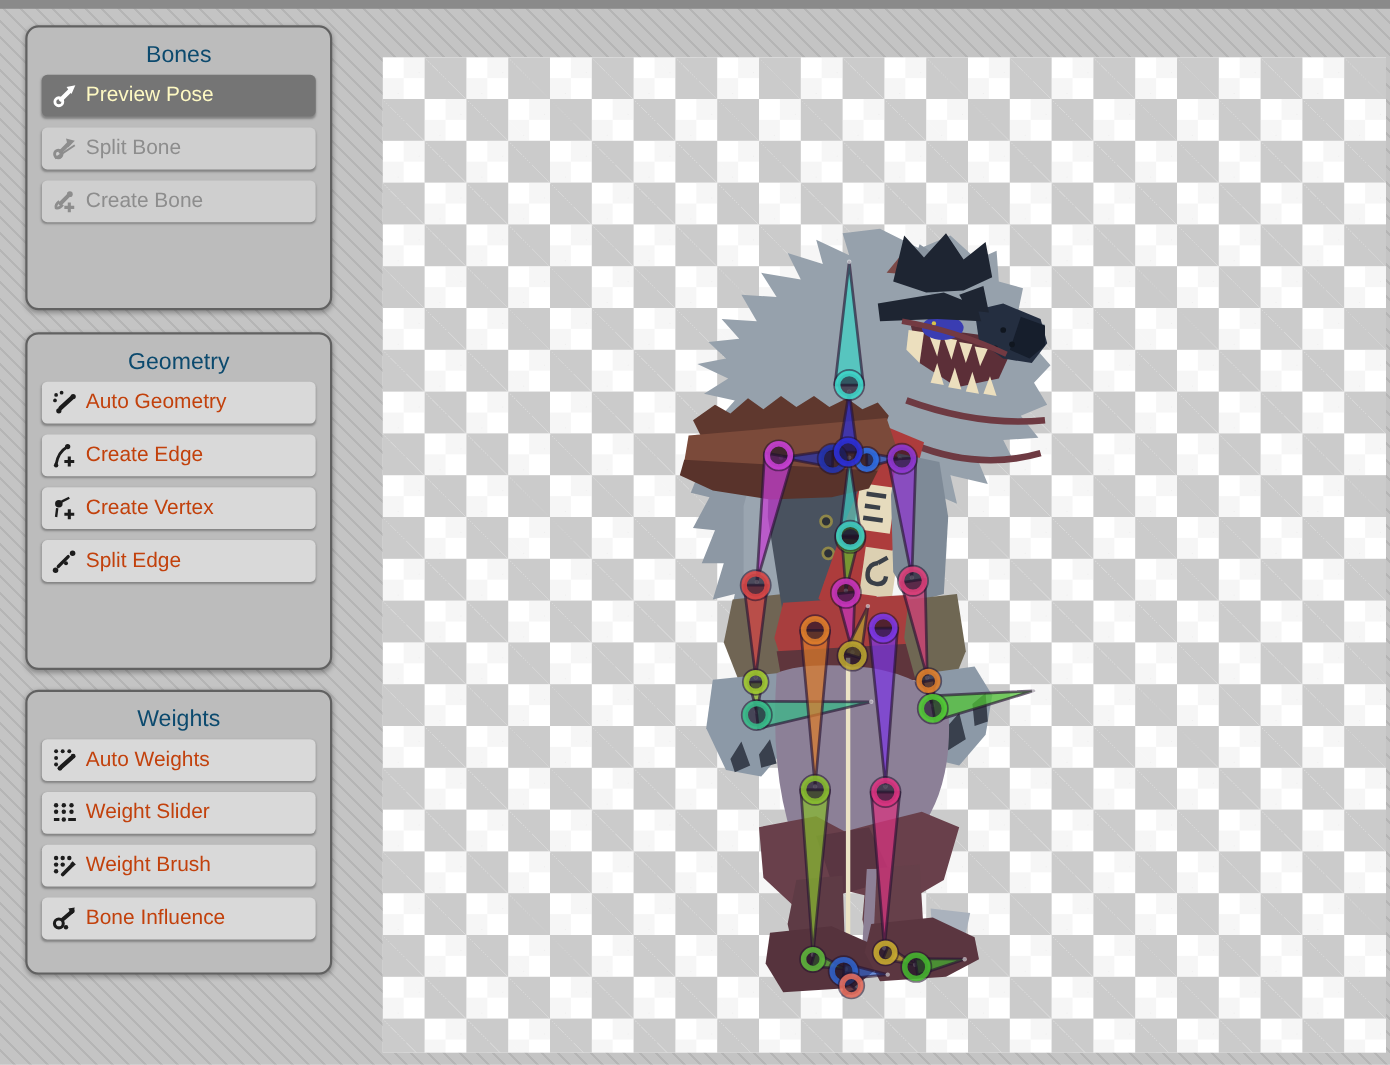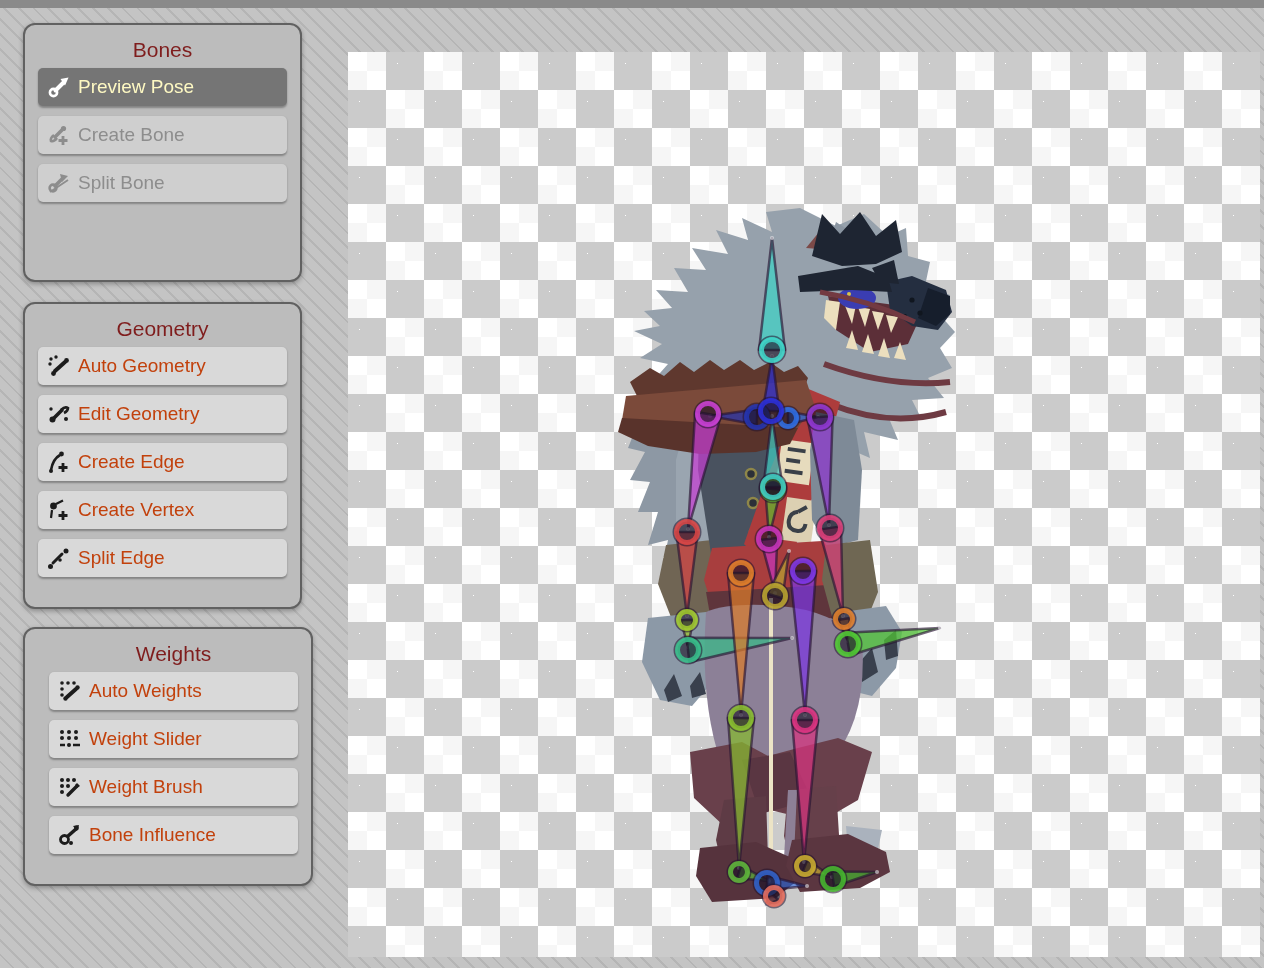--- a/index.html
+++ b/index.html
@@ -12,21 +12,21 @@
     background-image:
       linear-gradient(45deg,#cbcbcb 25%,transparent 25%,transparent 75%,#cbcbcb 75%),
       linear-gradient(45deg,#cbcbcb 25%,transparent 25%,transparent 75%,#cbcbcb 75%),
       linear-gradient(45deg,rgba(0,0,0,.035) 25%,transparent 25%,transparent 75%,rgba(0,0,0,.035) 75%),
       linear-gradient(45deg,rgba(0,0,0,.035) 25%,transparent 25%,transparent 75%,rgba(0,0,0,.035) 75%);
     background-size:76px 76px,76px 76px,38px 38px,38px 38px;
     background-position:0 0,38px 38px,0 0,19px 19px;}
   #scene{position:absolute;left:-348px;top:-52px;width:1264px;height:968px;}
   .panel{position:absolute;left:23px;width:275px;background:#bcbcbc;border:2px solid #616161;
     border-radius:12px;box-shadow:0 2px 5px rgba(0,0,0,.3);z-index:10;}
-  .panel-title{text-align:center;font-size:21px;font-weight:500;color:#7f1d1d;
+  .panel-title{text-align:center;font-size:21px;font-weight:500;color:#0c4a6e;
     padding-top:13px;height:43px;box-sizing:border-box;}
   .btn{position:relative;margin:0 0 10px 13px;width:249px;height:38px;border-radius:5px;
     background:#d9d9d9;box-shadow:0 1.5px 2px rgba(0,0,0,.3);display:flex;align-items:center;
     padding-left:9px;box-sizing:border-box;gap:7px;cursor:default;}
   .btn .label{font-size:19px;color:#c2410c;white-space:nowrap;}
   .btn .icon{width:24px;height:24px;display:inline-flex;color:#1c1c1c;flex:none;}
   .btn.selected{background:#757575;}
   .btn.selected .label{color:#fef9c3;}
   .btn.selected .icon{color:#ffffff;}
   .btn.disabled{background:#cfcfcf;}
@@ -244,38 +244,38 @@
             <circle cx="6.5" cy="17.5" r="3.6" fill="none" stroke="currentColor" stroke-width="2.6"></circle>
             <path d="M8.5,15.5 L17,7" stroke="currentColor" stroke-width="4" stroke-linecap="round"></path>
             <path d="M13.5,4 L21.5,2.5 18,10.5 Z" fill="currentColor"></path>
           </svg>
       </span>
       <span class="label">Preview Pose</span>
     </div>
     <div class="btn disabled">
       <span class="icon">
         <svg viewBox="0 0 24 24">
+            <circle cx="6" cy="17" r="3.4" fill="none" stroke="currentColor" stroke-width="2.6"></circle>
+            <path d="M8,15 L16,7" stroke="currentColor" stroke-width="3.6" stroke-linecap="round"></path>
+            <path d="M13,3 L21,5 15,11 Z" fill="currentColor"></path>
+            <path d="M3,21 L21,9" stroke="currentColor" stroke-width="1.8"></path>
+          </svg>
+      </span>
+      <span class="label">Split Bone</span>
+    </div>
+    <div class="btn disabled">
+      <span class="icon">
+        <svg viewBox="0 0 24 24">
             <path d="M7,12 Q3,15 4,18 Q7,19 10,15" fill="none" stroke="currentColor" stroke-width="2.6"></path>
             <path d="M8,14 L16,6" stroke="currentColor" stroke-width="3.6" stroke-linecap="round"></path>
             <circle cx="16.5" cy="5.5" r="2.6" fill="currentColor"></circle>
             <path d="M16,13 v9 M11.5,17.5 h9" stroke="currentColor" stroke-width="2.8"></path>
           </svg>
       </span>
       <span class="label">Create Bone</span>
-    </div>
-    <div class="btn disabled">
-      <span class="icon">
-        <svg viewBox="0 0 24 24">
-            <circle cx="6" cy="17" r="3.4" fill="none" stroke="currentColor" stroke-width="2.6"></circle>
-            <path d="M8,15 L16,7" stroke="currentColor" stroke-width="3.6" stroke-linecap="round"></path>
-            <path d="M13,3 L21,5 15,11 Z" fill="currentColor"></path>
-            <path d="M3,21 L21,9" stroke="currentColor" stroke-width="1.8"></path>
-          </svg>
-      </span>
-      <span class="label">Split Bone</span>
     </div>
   </div>
 
   <div class="panel" style="top:302px;height:303px;">
     <div class="panel-title">Geometry</div>
     <div class="btn">
       <span class="icon">
         <svg viewBox="0 0 24 24">
             <circle cx="4" cy="5" r="1.7" fill="currentColor"></circle>
             <circle cx="9" cy="3" r="1.7" fill="currentColor"></circle>
@@ -283,32 +283,20 @@
             <path d="M8,17 L18,8" stroke="currentColor" stroke-width="4" stroke-linecap="round"></path>
             <circle cx="19.5" cy="6.5" r="2.4" fill="currentColor"></circle>
             <circle cx="6.5" cy="19.5" r="2.4" fill="currentColor"></circle>
           </svg>
       </span>
       <span class="label">Auto Geometry</span>
     </div>
     <div class="btn">
       <span class="icon">
         <svg viewBox="0 0 24 24">
-            <path d="M14,8 Q18,4 21,6 Q21,9 17,11" fill="none" stroke="currentColor" stroke-width="2.6"></path>
-            <path d="M7,16 L15,8" stroke="currentColor" stroke-width="3.6" stroke-linecap="round"></path>
-            <circle cx="5.5" cy="17.5" r="3" fill="currentColor"></circle>
-            <circle cx="19" cy="17" r="2" fill="currentColor"></circle>
-            <circle cx="4" cy="7" r="1.7" fill="currentColor"></circle>
-          </svg>
-      </span>
-      <span class="label">Edit Geometry</span>
-    </div>
-    <div class="btn">
-      <span class="icon">
-        <svg viewBox="0 0 24 24">
             <path d="M4,20 Q6,9 13,5" fill="none" stroke="currentColor" stroke-width="2.6"></path>
             <circle cx="14.5" cy="4" r="2.4" fill="currentColor"></circle>
             <circle cx="4" cy="21" r="2" fill="currentColor"></circle>
             <path d="M16,13 v9 M11.5,17.5 h9" stroke="currentColor" stroke-width="2.8"></path>
           </svg>
       </span>
       <span class="label">Create Edge</span>
     </div>
     <div class="btn">
       <span class="icon">
@@ -327,21 +315,21 @@
             <path d="M6,17 L15,8" stroke="currentColor" stroke-width="3" stroke-linecap="round"></path>
             <circle cx="19" cy="5" r="2.5" fill="currentColor"></circle>
             <circle cx="3.5" cy="20.5" r="2.5" fill="currentColor"></circle>
             <circle cx="13" cy="14" r="1.8" fill="currentColor"></circle>
           </svg>
       </span>
       <span class="label">Split Edge</span>
     </div>
   </div>
 
-  <div class="panel" style="top:627px;height:255px;padding-left:11px;">
+  <div class="panel" style="top:627px;height:255px;">
     <div class="panel-title">Weights</div>
     <div class="btn">
       <span class="icon">
         <svg viewBox="0 0 24 24">
             <circle cx="4" cy="4" r="1.8" fill="currentColor"></circle>
             <circle cx="10" cy="4" r="1.8" fill="currentColor"></circle>
             <circle cx="4" cy="10" r="1.8" fill="currentColor"></circle>
             <circle cx="16" cy="4" r="1.8" fill="currentColor"></circle>
             <circle cx="4" cy="16" r="1.8" fill="currentColor"></circle>
             <path d="M9,18 L18,10" stroke="currentColor" stroke-width="4" stroke-linecap="round"></path>

